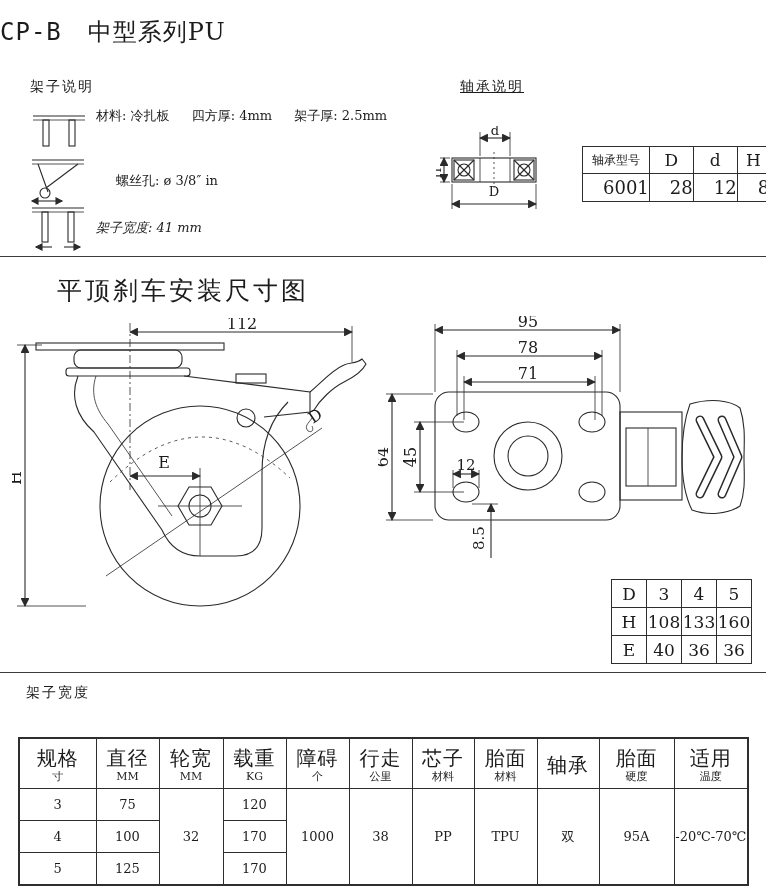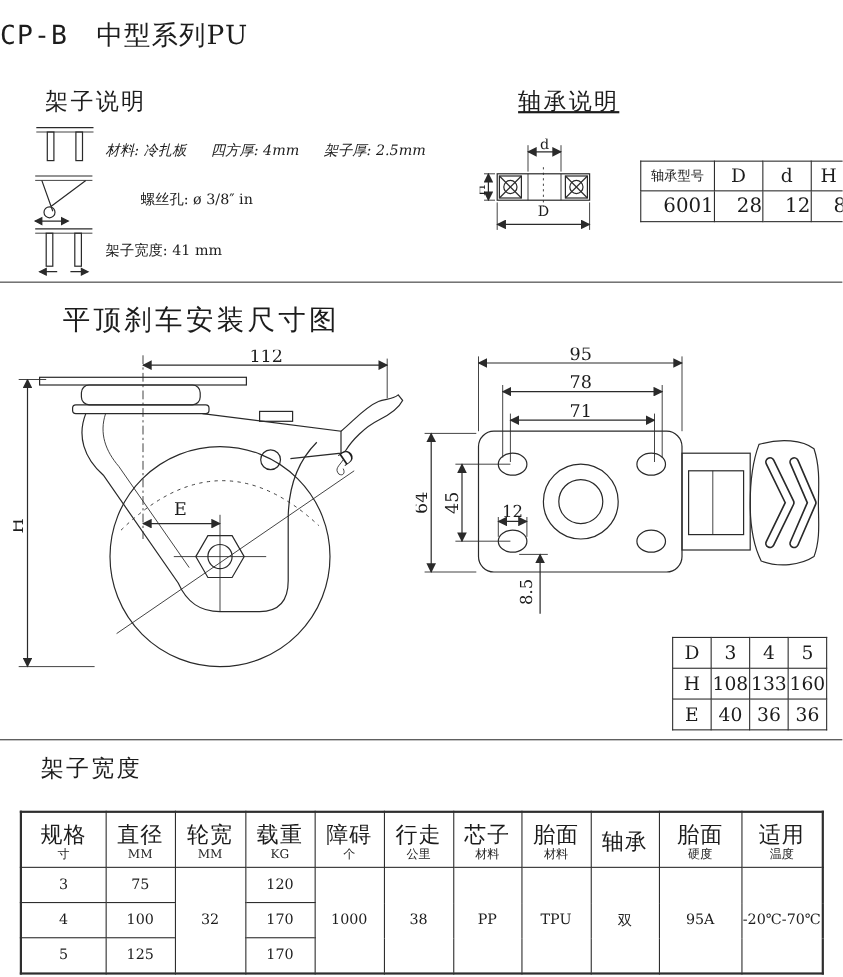--- a/index.html
+++ b/index.html
@@ -6,21 +6,21 @@
   body{
     width:766px;height:888px;background:#ffffff;position:relative;
     font-family:"DejaVu Serif","Liberation Serif",serif;color:#1c1c1c;
     overflow:hidden;
   }
   .abs{position:absolute;}
   .divider{position:absolute;left:0;width:766px;border-top:1.5px solid #3a3a3a;height:0;}
   .page-title{top:16px;left:0;width:766px;font-size:24px;letter-spacing:1px;white-space:nowrap;}
   .page-title .model{font-family:"DejaVu Sans Mono","Liberation Mono",monospace;}
   .page-title .series{margin-left:26px;}
-  .sec-title{font-size:21px;letter-spacing:2px;margin-left:11px;}
+  .sec-title{font-size:14px;letter-spacing:2px;}
   .frame-row-text{font-size:13px;white-space:nowrap;}
   .frame-row-text span{margin-right:18px;}
   svg{display:block;}
   svg text{fill:#1c1c1c;font-family:"DejaVu Serif","Liberation Serif",serif;}
   .draw line,.draw path,.draw rect,.draw circle,.draw ellipse,.draw polygon{
     stroke:#2a2a2a;fill:none;stroke-width:1.1;
   }
   .thin{stroke-width:0.8 !important;}
   
   table{border-collapse:collapse;background:#fff;}
@@ -45,48 +45,48 @@
 </div>
 
 <div class="abs sec-title" style="left:30px;top:78px;">架子说明</div>
 
 <svg class="abs draw" style="left:30px;top:112px;" width="58" height="42" viewBox="0 0 58 42">
   <line x1="3" y1="4" x2="55" y2="4"></line>
     <line x1="3" y1="8" x2="55" y2="8" class="thin"></line>
   <rect x="13" y="8" width="6" height="26"></rect>
     <rect x="39" y="8" width="6" height="26"></rect>
 </svg>
-<div class="abs frame-row-text" style="left:96px;top:128px;font-style:italic;">
+<div class="abs frame-row-text" style="left:96px;top:107px;">
   <span>材料: 冷扎板</span>
   <span>四方厚: 4mm</span>
   <span>架子厚: 2.5mm</span>
 </div>
 
 <svg class="abs draw" style="left:28px;top:156px;" width="60" height="50" viewBox="0 0 60 50">
   <line x1="4" y1="4" x2="56" y2="4"></line>
     <line x1="4" y1="8" x2="56" y2="8" class="thin"></line>
   <path d="M10,8 L20,36 M50,8 L18,32"></path>
   <circle cx="17" cy="37" r="5"></circle>
   <line x1="4" y1="45" x2="34" y2="45"></line>
   <path d="M4,45 l6,-3 v6 z M34,45 l-6,-3 v6 z" style="fill:#2a2a2a"></path>
 </svg>
-<div class="abs frame-row-text" style="left:100px;top:172px;padding-left:28px;">
+<div class="abs frame-row-text" style="left:88px;top:172px;padding-left:28px;">
   <span>螺丝孔: ø 3/8″ in</span>
 </div>
 
 <svg class="abs draw" style="left:28px;top:204px;" width="60" height="48" viewBox="0 0 60 48">
   <line x1="4" y1="4" x2="56" y2="4"></line>
     <line x1="4" y1="8" x2="56" y2="8" class="thin"></line>
   <rect x="14" y="8" width="6" height="30"></rect>
     <rect x="40" y="8" width="6" height="30"></rect>
   <line x1="8" y1="43" x2="24" y2="43"></line>
     <line x1="36" y1="43" x2="52" y2="43"></line>
   <path d="M8,43 l6,-3 v6 z M52,43 l-6,-3 v6 z" style="fill:#2a2a2a"></path>
 </svg>
-<div class="abs frame-row-text" style="left:96px;top:219px;">
+<div class="abs frame-row-text" style="left:96px;top:219px;font-style:italic;">
   <span>架子宽度: 41 mm</span>
 </div>
 
 <div class="abs sec-title" style="left:460px;top:78px;text-decoration:underline;">轴承说明</div>
 
 <svg class="abs draw" style="left:436px;top:126px;" width="118" height="96" viewBox="0 0 118 96">
   <defs>
     <marker id="a1" viewBox="0 0 10 10" refX="9" refY="5" markerWidth="8" markerHeight="8" orient="auto-start-reverse">
       <path d="M0,0 L10,5 L0,10 Z" style="fill:#2a2a2a;stroke:none"></path>
     </marker>

